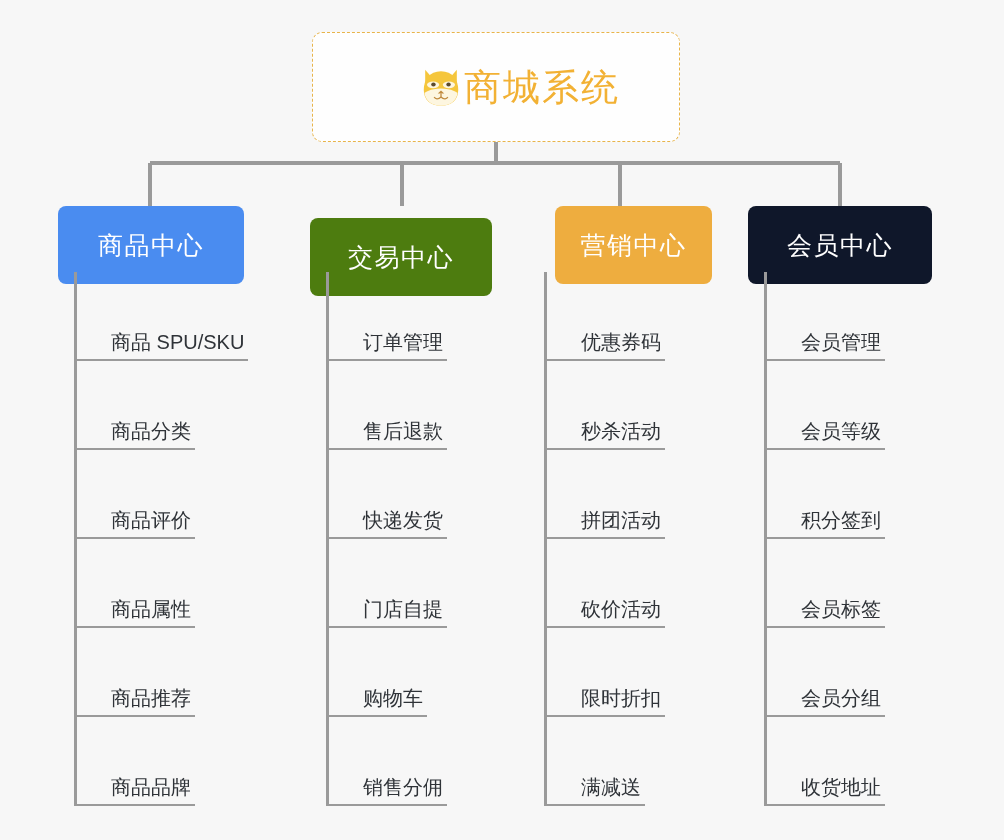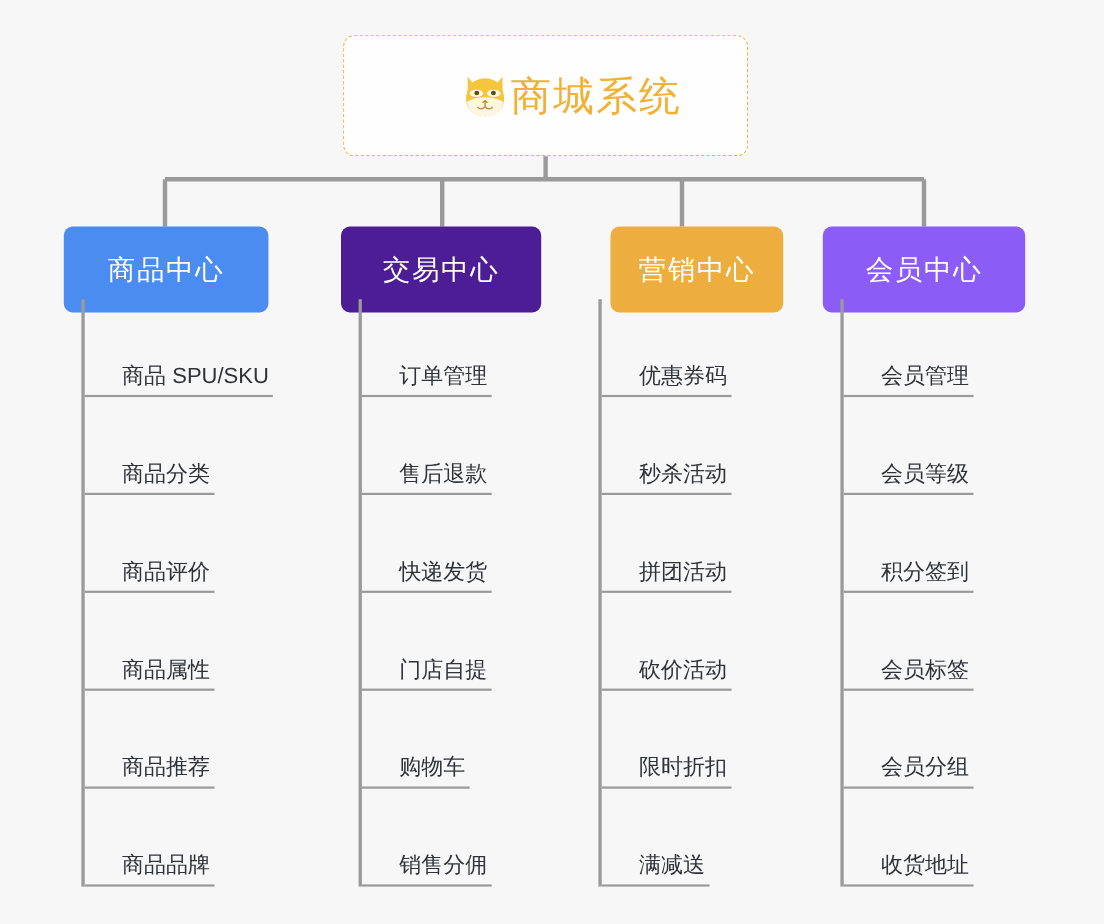--- a/index.html
+++ b/index.html
@@ -161,21 +161,21 @@
       </div>
     <div class="leaf-item">
         <span class="leaf-label">商品推荐</span>
       </div>
     <div class="leaf-item">
         <span class="leaf-label">商品品牌</span>
       </div>
   </div>
 
   <div class="branch" style="left:310px;width:182px;">
-    <div class="branch-header" style="background:#4c1d95;">
+    <div class="branch-header" style="background:#4d7c0f;margin-top:12px;">
       <span>交易中心</span>
     </div>
   </div>
   <div class="leaf-list" style="left:326px;">
     <div class="leaf-item">
         <span class="leaf-label">订单管理</span>
       </div>
     <div class="leaf-item">
         <span class="leaf-label">售后退款</span>
       </div>
@@ -213,21 +213,21 @@
       </div>
     <div class="leaf-item">
         <span class="leaf-label">限时折扣</span>
       </div>
     <div class="leaf-item">
         <span class="leaf-label">满减送</span>
       </div>
   </div>
 
   <div class="branch" style="left:748px;width:184px;">
-    <div class="branch-header" style="background:#8b5cf6;">
+    <div class="branch-header" style="background:#0f172a;">
       <span>会员中心</span>
     </div>
   </div>
   <div class="leaf-list" style="left:764px;">
     <div class="leaf-item">
         <span class="leaf-label">会员管理</span>
       </div>
     <div class="leaf-item">
         <span class="leaf-label">会员等级</span>
       </div>

